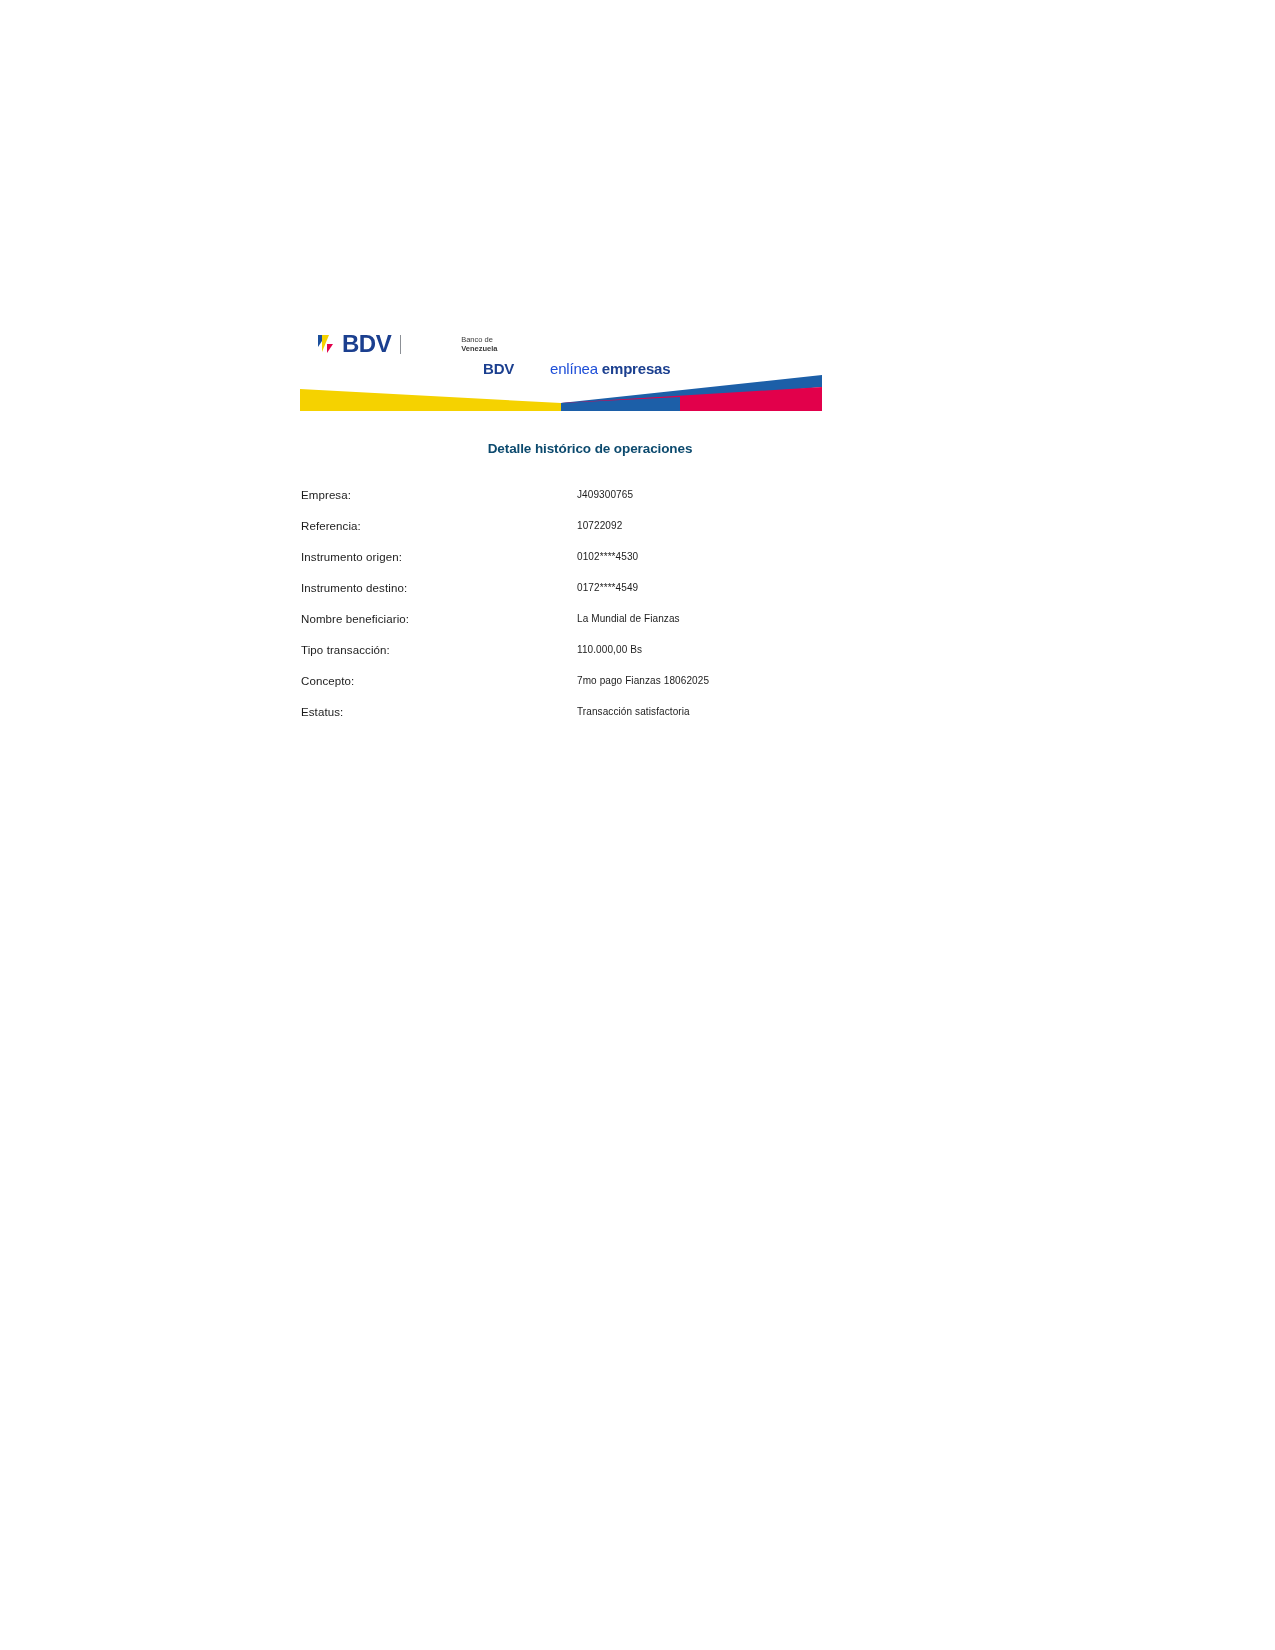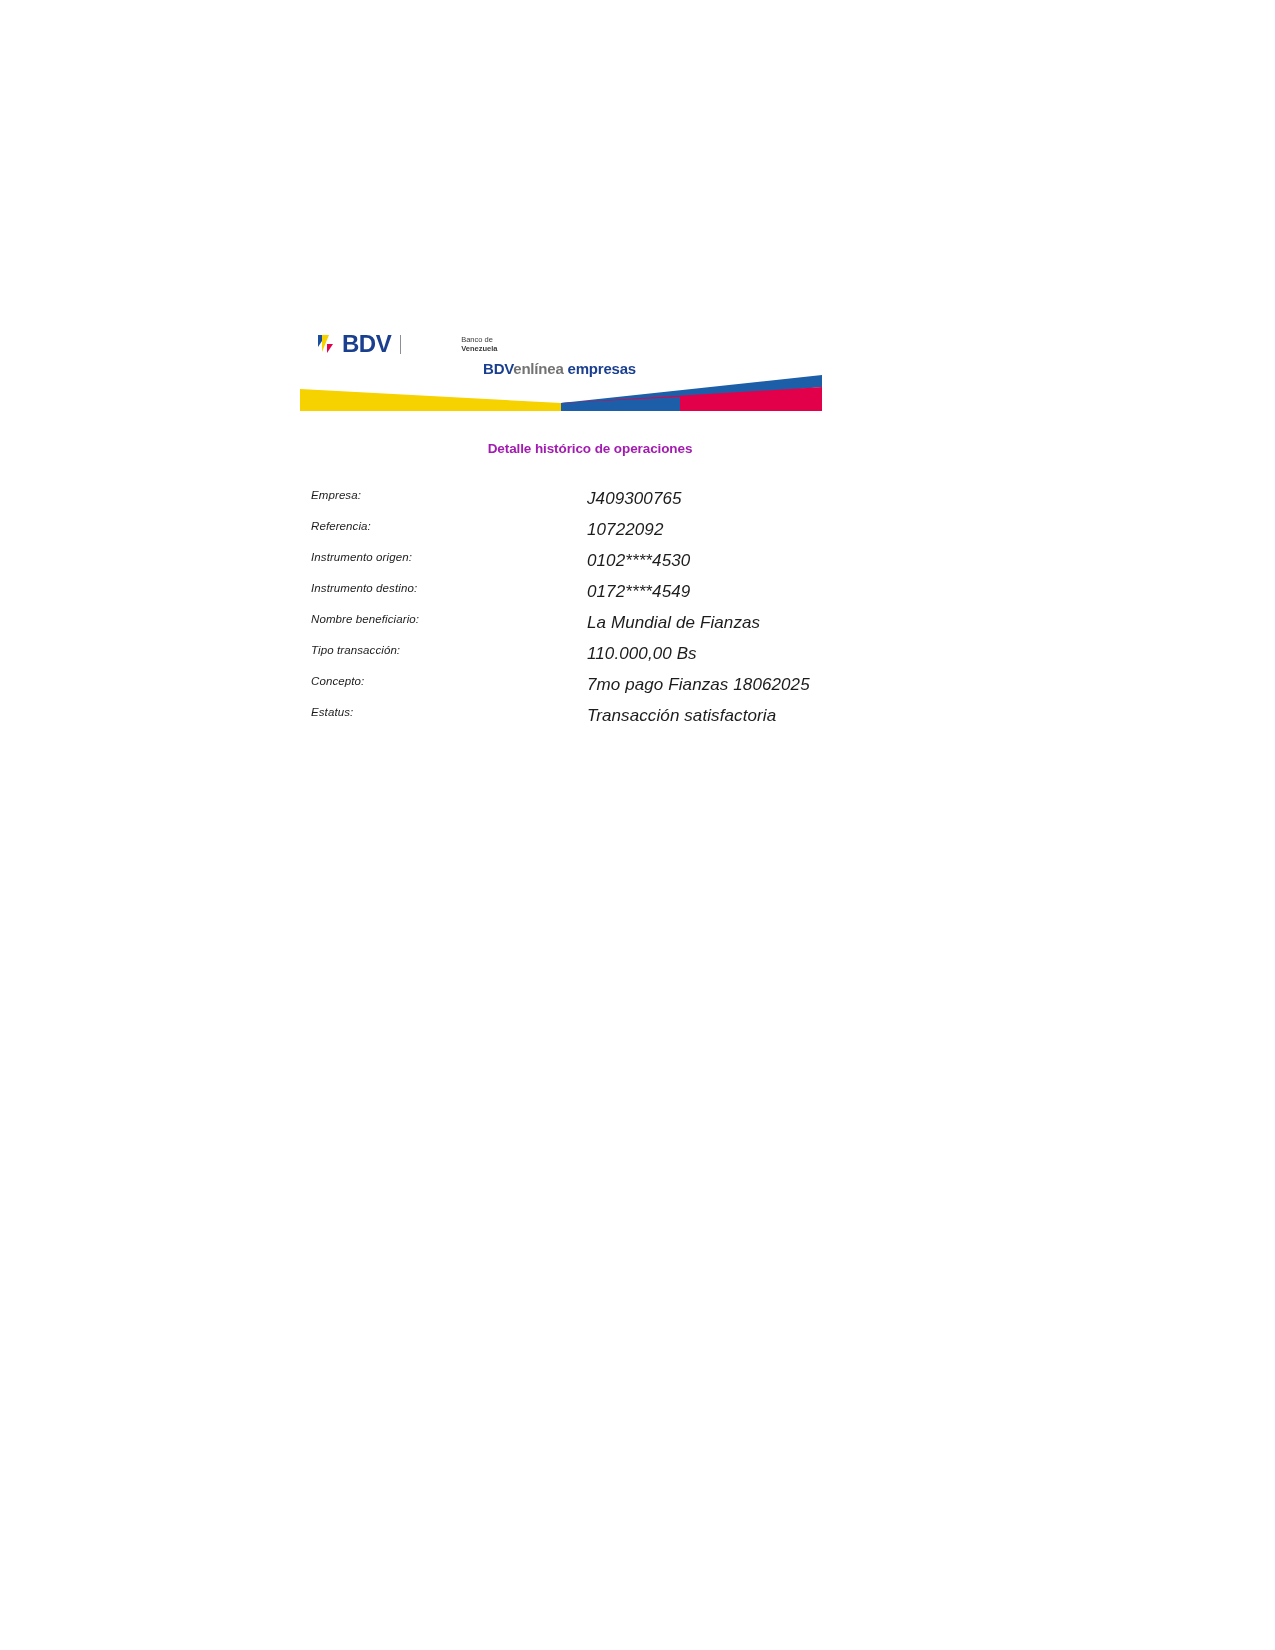--- a/index.html
+++ b/index.html
@@ -78,21 +78,21 @@
 
   .bdv-online {
     position: absolute;
     left: 483px;
     top: 360px;
     font-size: 15px;
     font-weight: bold;
     letter-spacing: -0.2px;
   }
   .bdv-online .seg-blue { color: #1b3f8f; }
-  .bdv-online .seg-light { color: #737373; font-weight: bold; }
+  .bdv-online .seg-light { color: #1d4ed8; font-weight: normal; margin-left: 36px; }
   .bdv-online .seg-dark { color: #1b3f8f; }
 
   
   .ribbon {
     position: absolute;
     left: 300px;
     top: 375px;
     width: 522px;
     height: 36px;
   }
@@ -100,50 +100,49 @@
 
   
   .doc-title {
     position: absolute;
     left: 0;
     top: 441px;
     width: 1275px;
     text-align: center;
     font-size: 13.5px;
     font-weight: bold;
-    color: #a21caf;
+    color: #0c4a6e;
     letter-spacing: -0.1px;
   }
   
   .doc-title-inner {
     display: inline-block;
     margin-left: -95px;
   }
 
   
   .details {
     position: absolute;
-    left: 311px;
+    left: 301px;
     top: 489px;
     width: 620px;
-    font-style: italic;
   }
   .row {
     display: flex;
     height: 31px;
     align-items: flex-start;
   }
   .row .label {
     width: 276px;
     font-size: 11.5px;
     color: #1c1c1c;
     letter-spacing: 0.1px;
   }
   .row .value {
-    font-size: 17px;
+    font-size: 10px;
     color: #1c1c1c;
     letter-spacing: 0.1px;
   }
 </style>
 </head>
 <body>
 
 <div class="page">
 
   <div class="brand">

